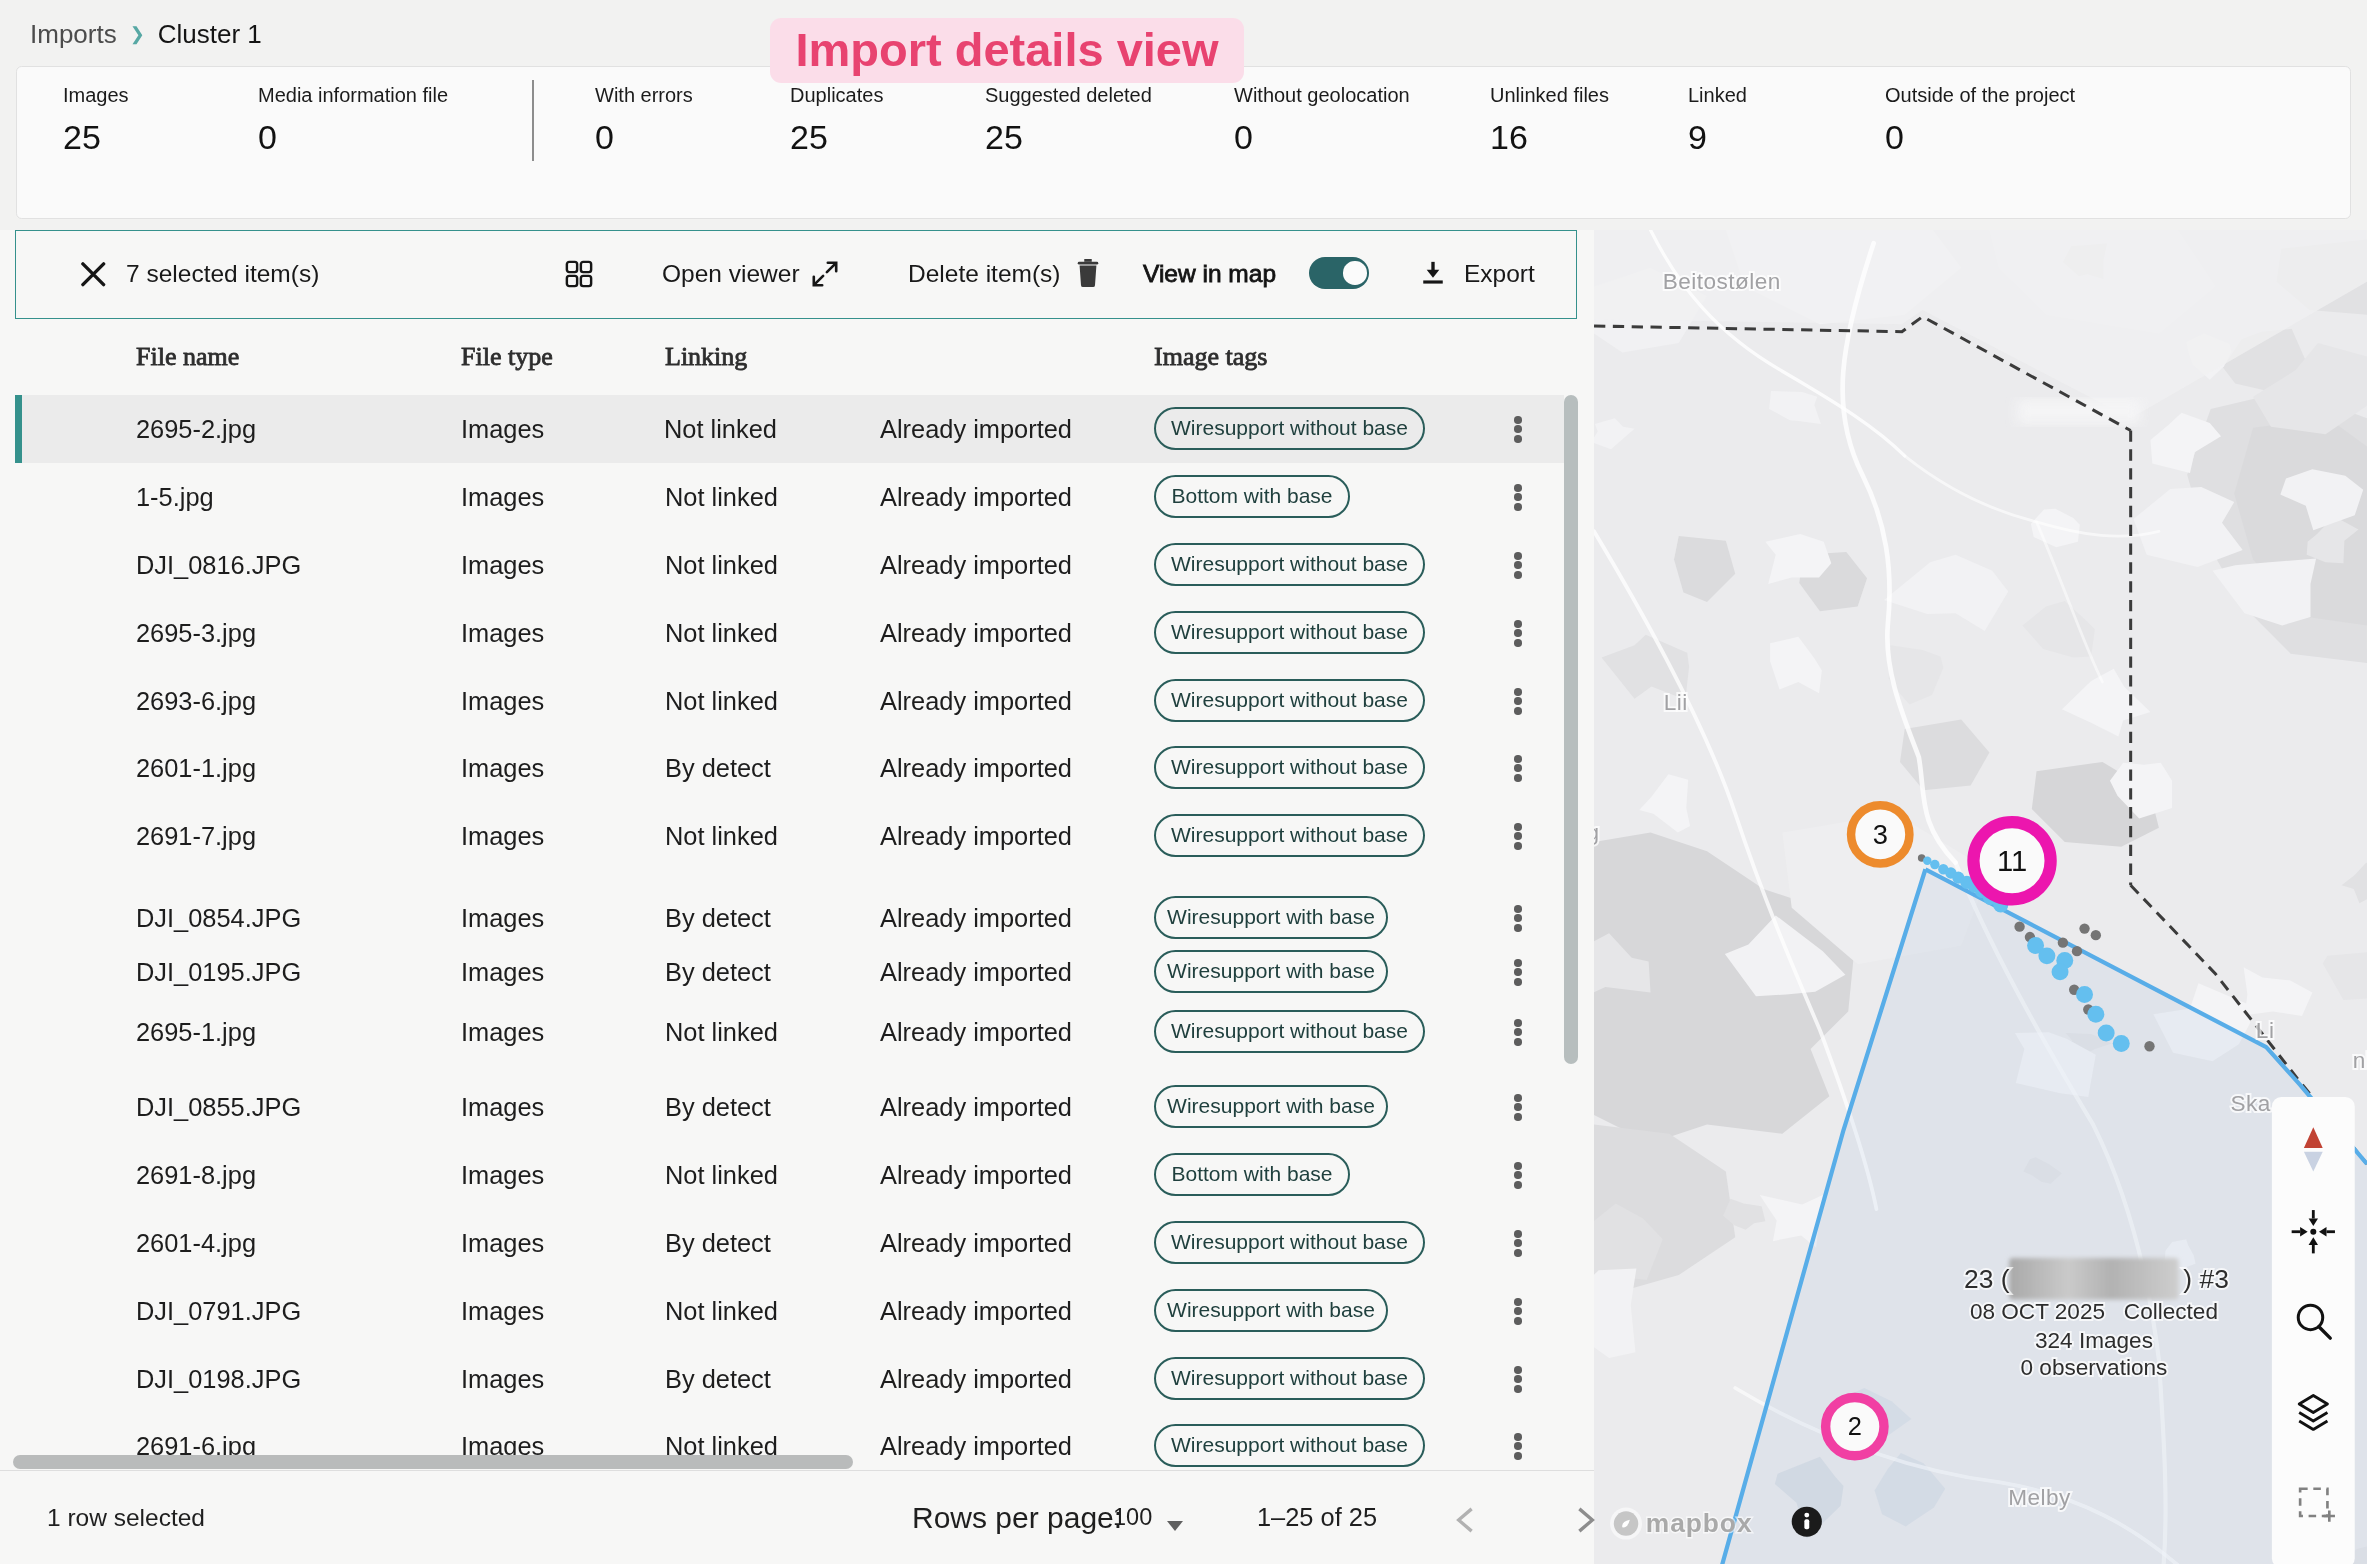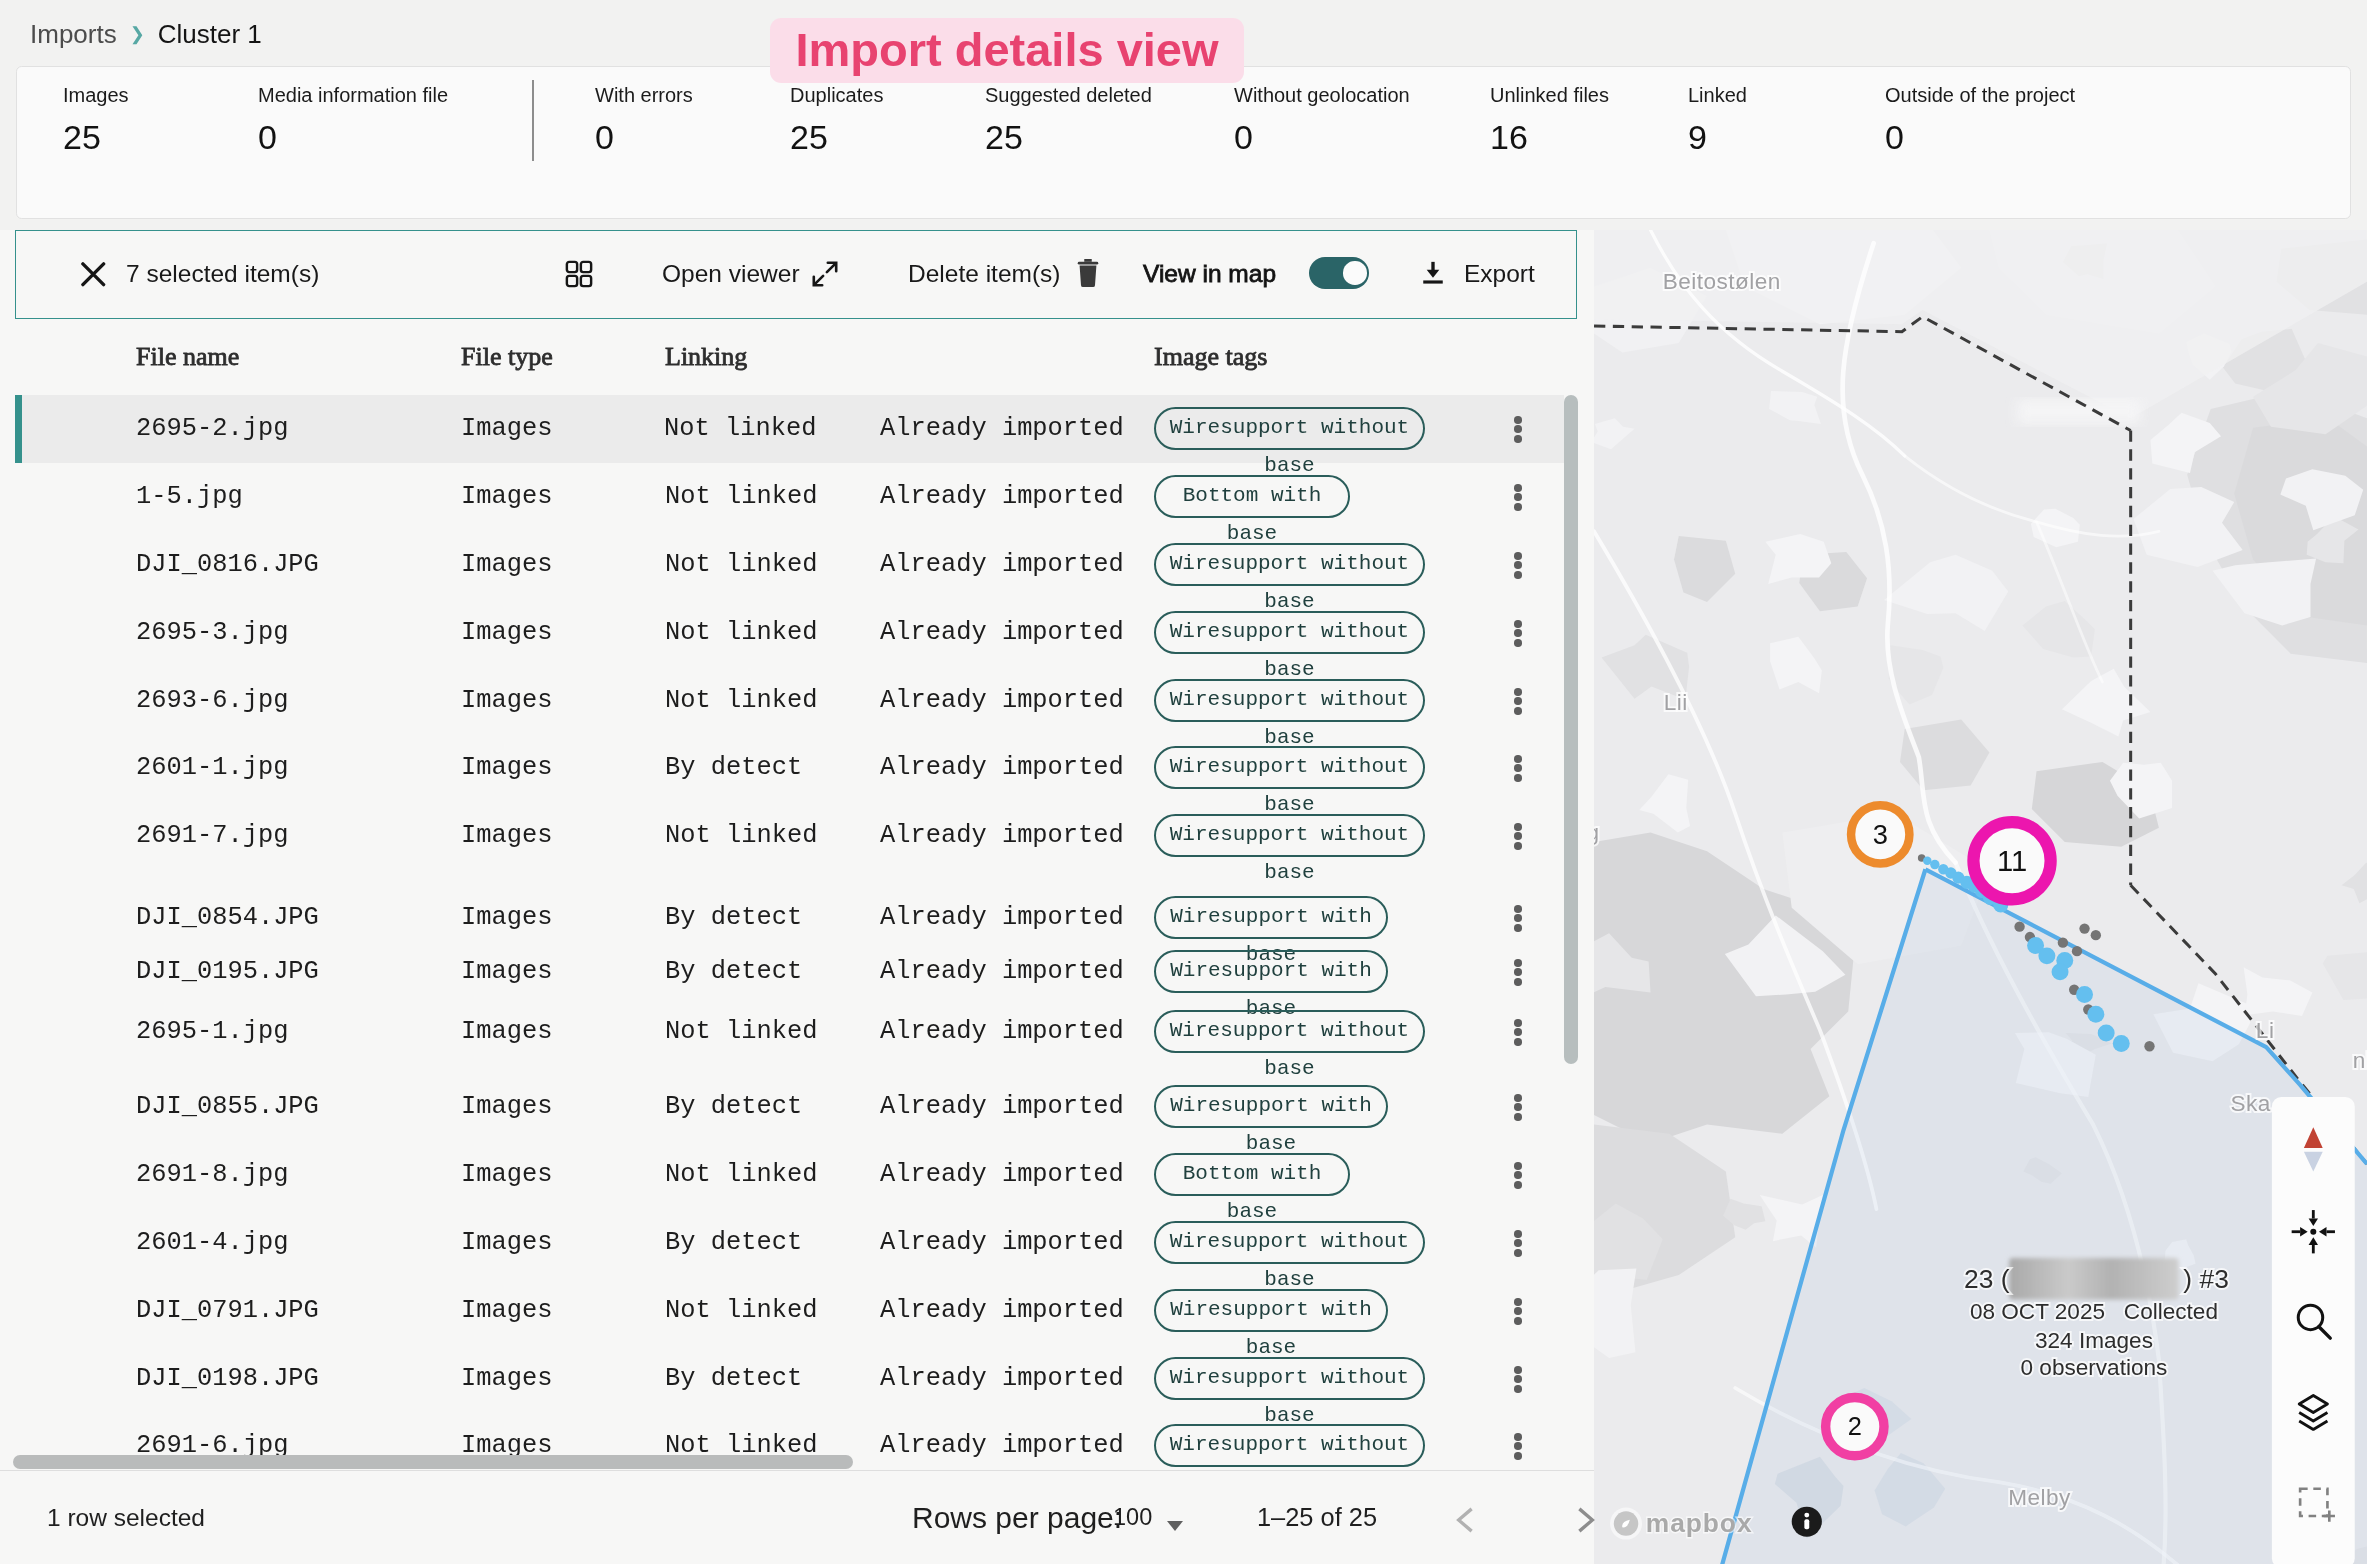--- a/index.html
+++ b/index.html
@@ -22,21 +22,21 @@
 .stat { position:absolute; top:17px; }
 .stat .lb { font-size:20px; color:#1b1b1b; }
 .stat .vl { font-size:34px; color:#121212; margin-top:11.3px; }
 #statdiv { left:515px; top:13px; width:1.9px; height:81px; background:#8d8d8d; }
 
 
 #toolbar { left:15px; top:230px; width:1562px; height:89px; border:1.9px solid #35918c; background:#f7f7f6; z-index:3;}
 .tbtxt { position:absolute; top:0; height:85px; line-height:85px; font-size:24.5px; color:#191919; white-space:nowrap; }
 #hdr { top:318px; left:15px; width:1549px; height:77px;font-family:Liberation Serif, serif; }
 .hcell { position:absolute; top:0; height:77px; line-height:77px; font-size:26px; color:#2e2e2e; -webkit-text-stroke:0.8px #2e2e2e; white-space:nowrap;}
-.row { position:absolute; left:15px; width:1549px; height:68px;font-family:Liberation Mono, monospace; }
+.row { position:absolute; left:15px; width:1549px; height:68px; }
 .row.sel { background:#ebebeb; border-left:7.5px solid #35918c; }
 .cell { position:absolute; top:0; height:68px; line-height:68px; font-size:25.4px; color:#1d1d1d; white-space:nowrap; }
 .pill { position:absolute; top:12.2px; height:43px; border:2.8px solid #2a5d5a; border-radius:21.7px;
   font-size:21px; color:#20403e; text-align:center; line-height:38px; }
 .dots { position:absolute; left:1496px; top:0; width:9.4px; height:68px; }
 .dots i { position:absolute; left:0; width:7.5px; height:7.5px; border-radius:50%; background:#5d5d5d; }
 .vsb { left:1564px; top:395px; width:14px; height:669px; background:#b7bebe; border-radius:7.5px; z-index:4; }
 .hsb { left:13px; top:1455px; width:840px; height:14px; background:#b9bbbb; border-radius:7.5px; z-index:4; }
 #footer { left:0; top:1470px; width:1594px; height:95px; background:#f7f7f6; border-top:0.9px solid #dedede; z-index:4; }
 .ftxt { position:absolute; top:0; height:93px; line-height:93px; font-size:24.5px; color:#1f1f1f; white-space:nowrap; }

